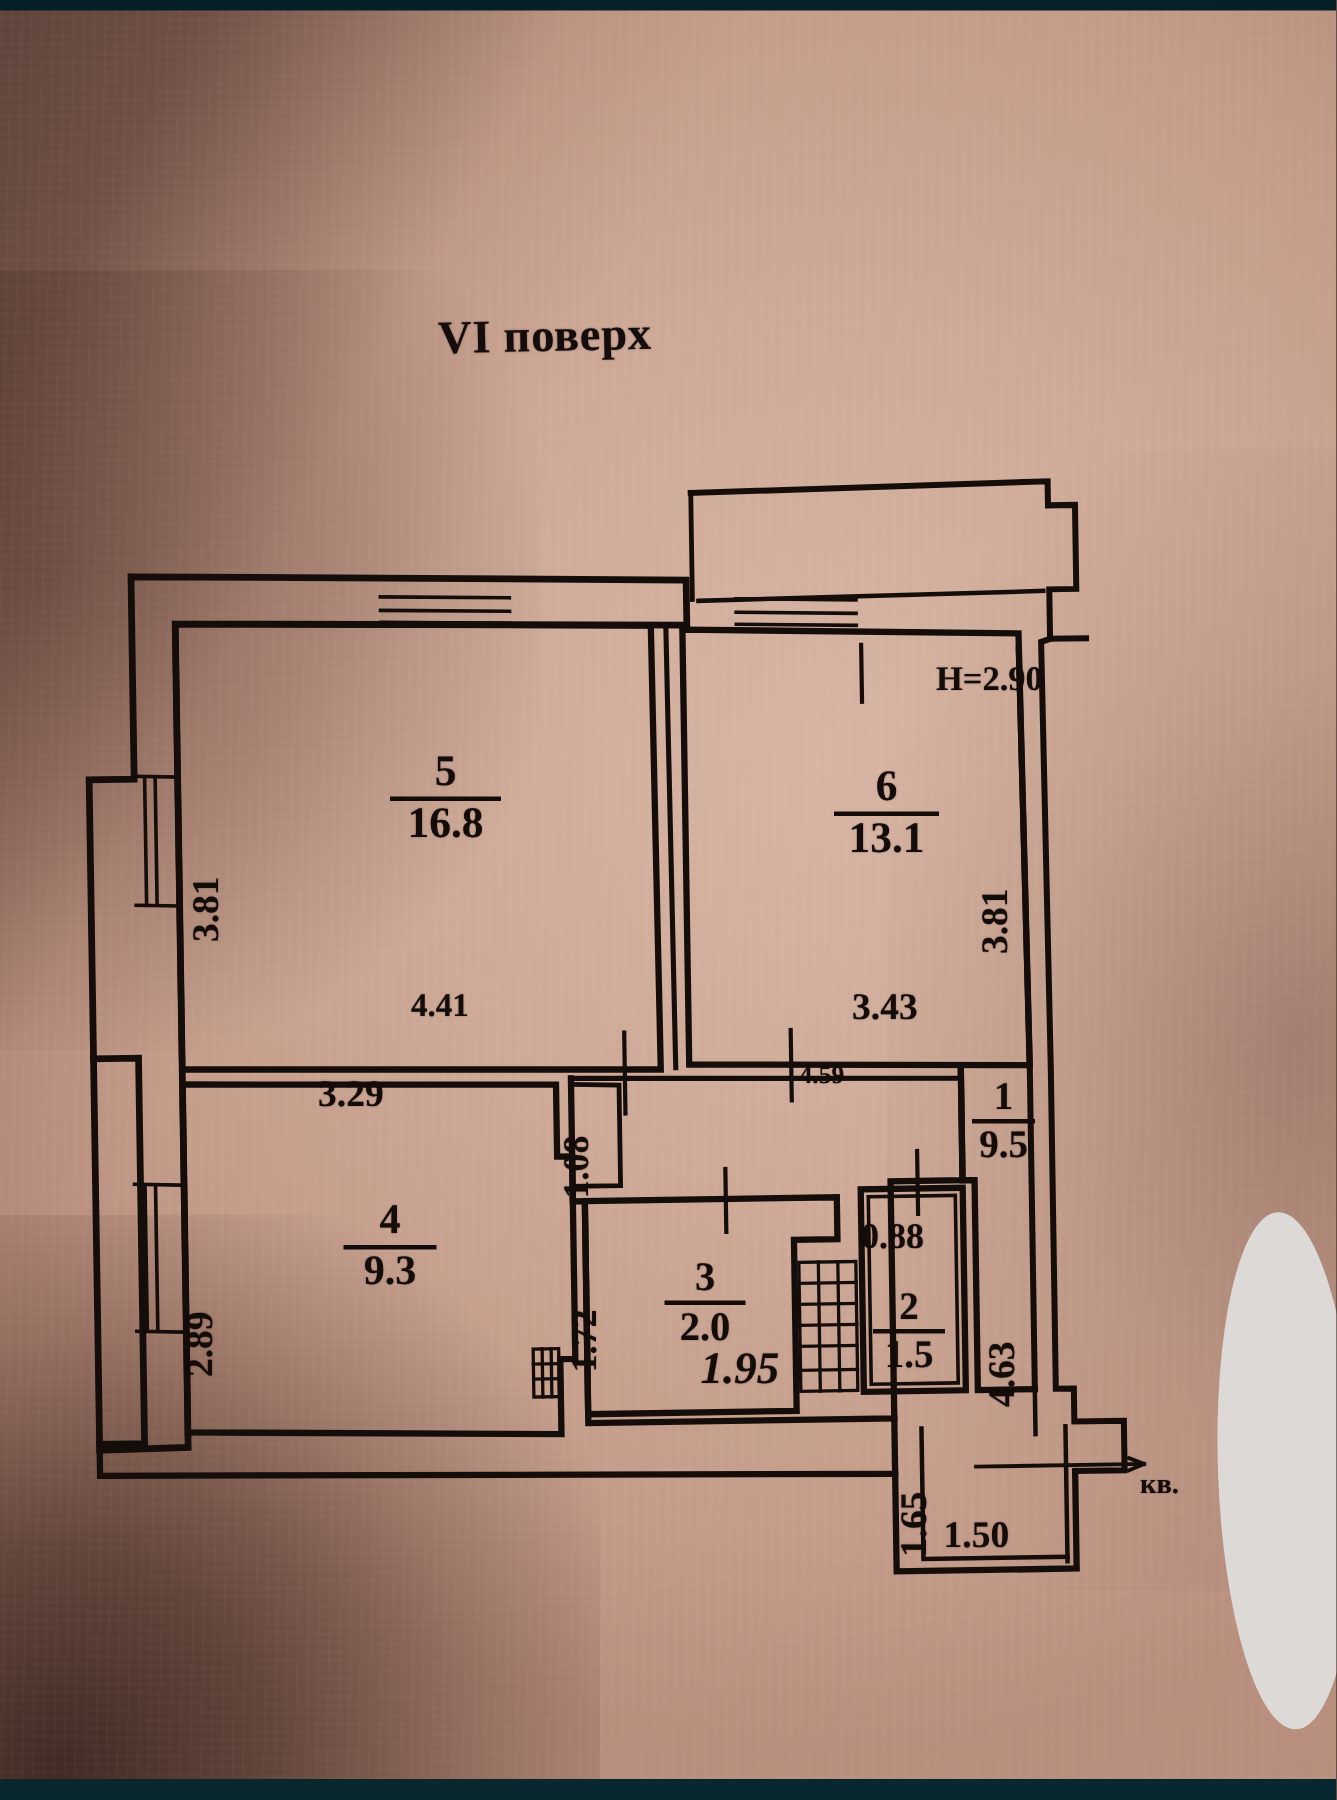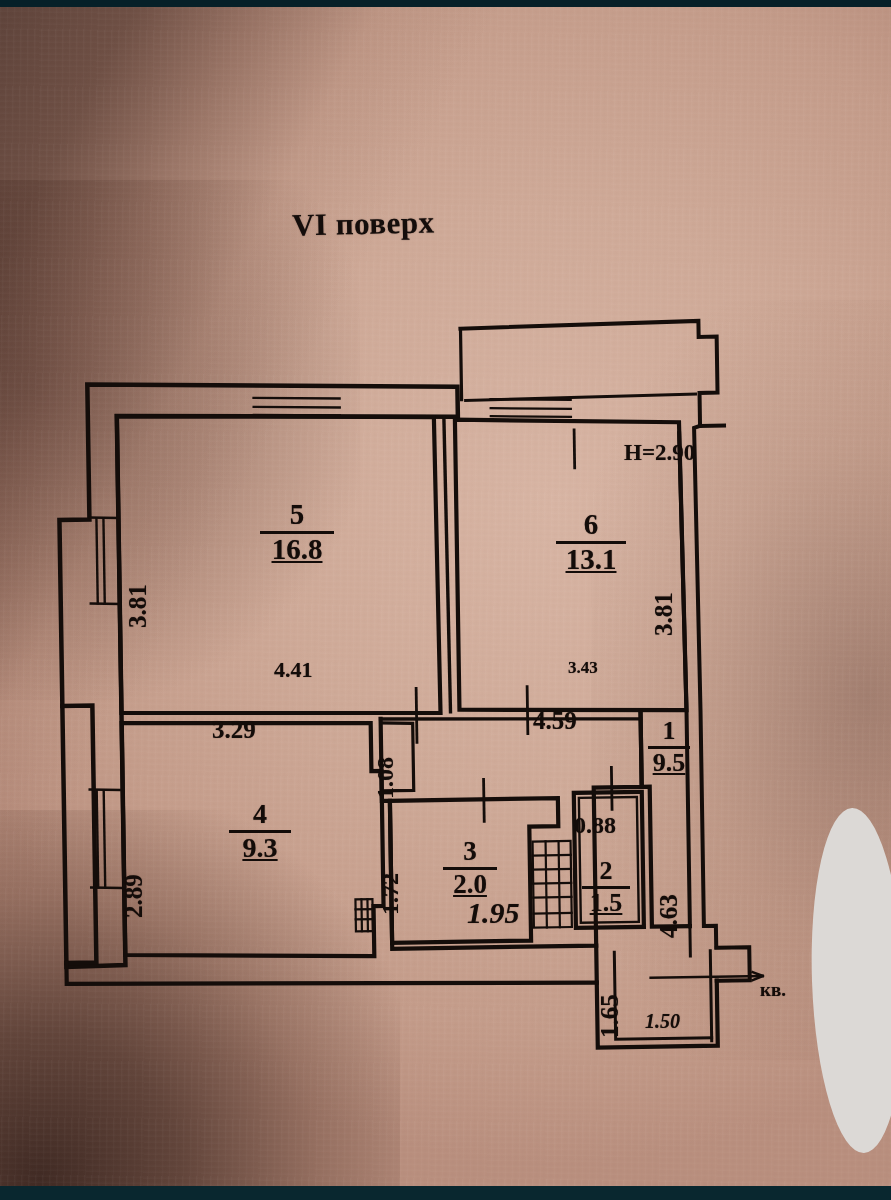--- a/index.html
+++ b/index.html
@@ -143,21 +143,21 @@
     color: #130c09;
     text-shadow: 0 0 1px rgba(25,12,8,0.5);
   }
   .room-tag .num { display: block; line-height: 1.02; }
   .room-tag .rule {
     display: block;
     height: 3px;
     background: #130c09;
     margin: 1px auto 1px auto;
   }
-  .room-tag .area { display: block; line-height: 1.02; text-decoration: underline; }
+  .room-tag .area { display: block; line-height: 1.02; }
 </style>
 </head>
 <body>
 
 <div id="photo">
 
   <div class="paper-base"></div>
   <div class="shadow-topleft"></div>
   <div class="shadow-diag"></div>
   <div class="shadow-bottomleft"></div>
@@ -374,33 +374,33 @@
   </div>
   <div class="lbl vert" style="left:152px; top:600px; font-size:25px;">3.81</div>
   <div class="lbl" style="left:274px; top:657px; font-size:22px;">4.41</div>
 
   <div class="room-tag" style="left:548px; top:510px; font-size:29px; width:86px;">
     <span class="num">6</span>
     <span class="rule" style="width:70px;"></span>
     <span class="area">13.1</span>
   </div>
   <div class="lbl vert" style="left:678px; top:608px; font-size:25px;">3.81</div>
-  <div class="lbl" style="left:568px; top:658px; font-size:17px;">3.43</div>
+  <div class="lbl" style="left:568px; top:658px; font-size:25px;">3.43</div>
 
   <div class="room-tag" style="left:222px; top:800px; font-size:28px; width:76px;">
     <span class="num">4</span>
     <span class="rule" style="width:62px;"></span>
     <span class="area">9.3</span>
   </div>
   <div class="lbl vert" style="left:148px; top:890px; font-size:25px;">2.89</div>
   <div class="lbl" style="left:212px; top:716px; font-size:25px;">3.29</div>
 
   <div class="lbl vert" style="left:399px; top:772px; font-size:24px;">1.08</div>
 
-  <div class="lbl" style="left:533px; top:707px; font-size:25px;">4.59</div>
+  <div class="lbl" style="left:533px; top:707px; font-size:17px;">4.59</div>
 
   <div class="room-tag" style="left:437px; top:838px; font-size:27px; width:66px;">
     <span class="num">3</span>
     <span class="rule" style="width:54px;"></span>
     <span class="area">2.0</span>
   </div>
   <div class="lbl vert" style="left:404px; top:888px; font-size:24px;">1.72</div>
   <div class="lbl" style="left:467px; top:896px; font-size:30px;font-style:italic;">1.95</div>
 
   <div class="lbl" style="left:574px; top:800px; font-size:24px;margin-top:12px;">0.88</div>
@@ -411,21 +411,21 @@
   </div>
 
   <div class="room-tag" style="left:644px; top:718px; font-size:26px; width:50px;">
     <span class="num">1</span>
     <span class="rule" style="width:42px;"></span>
     <span class="area">9.5</span>
   </div>
   <div class="lbl vert" style="left:683px; top:910px; font-size:25px;">4.63</div>
 
   <div class="lbl vert" style="left:624px; top:1010px; font-size:25px;">1.65</div>
-  <div class="lbl" style="left:645px; top:1010px; font-size:20px;font-style:italic;">1.50</div>
+  <div class="lbl" style="left:629px; top:1010px; font-size:25px;">1.50</div>
 
   <div class="lbl" style="left:760px; top:968px; font-size:19px;margin-top:11px;">кв.</div>
 
   <div class="glare-ellipse"></div>
   <div class="bar-top"></div>
   <div class="bar-bottom"></div>
 
 </div>
 
 </body></html>

